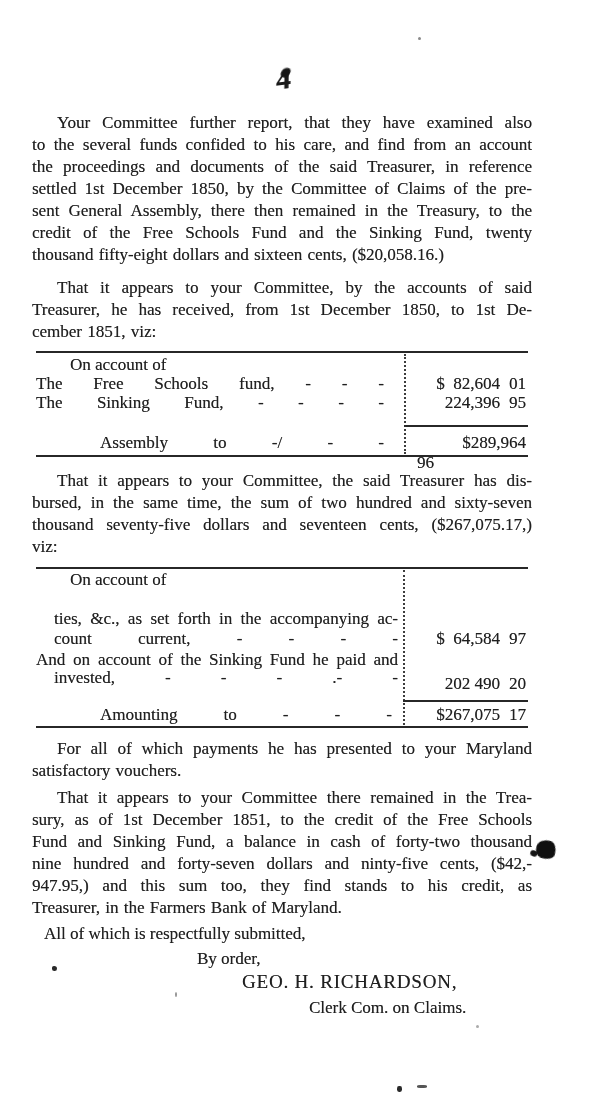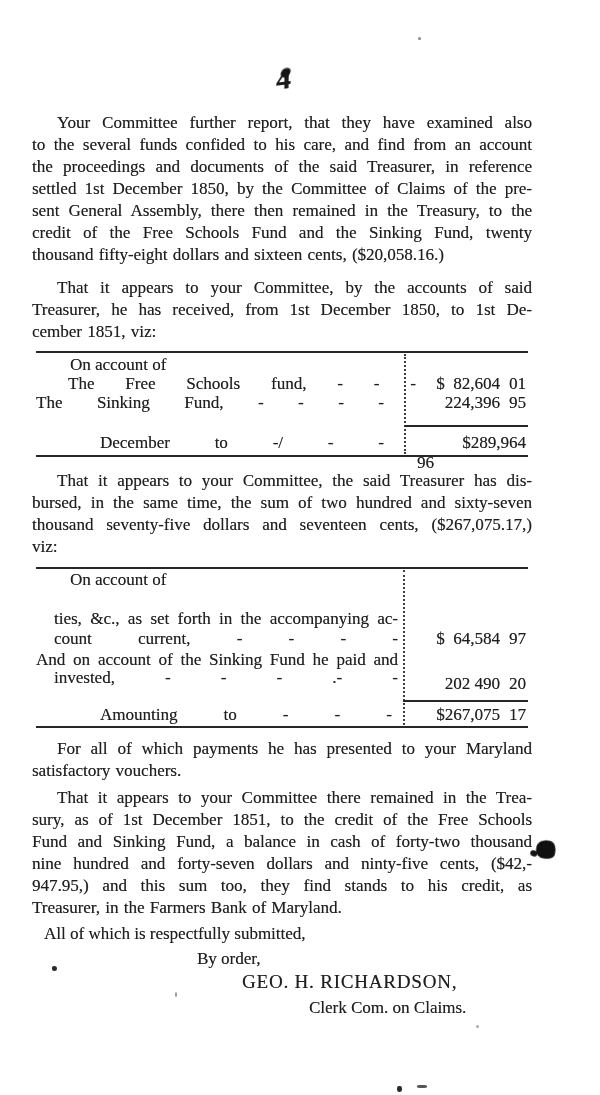--- a/index.html
+++ b/index.html
@@ -67,32 +67,32 @@
   <div class="para" style="top:277px;">
     <div class="ln first">That it appears to your Committee, by the accounts of said</div>
     <div class="ln">Treasurer, he has received, from 1st December 1850, to 1st De-</div>
     <div class="ln last">cember 1851, viz:</div>
   </div>
 
   <div class="acct" style="top:351px;height:106px;">
     <div class="rule" style="top:0;"></div>
     <div class="vrule"></div>
     <div class="thead" style="top:4px;">On account of</div>
-    <div class="tln" style="top:23px;width:348px;margin-left:32px;">The Free Schools fund, - - -</div>
+    <div class="tln" style="top:23px;width:348px;">The Free Schools fund, - - -</div>
     <div class="amt" style="top:23px;">
       <span class="dollars">$  82,604</span>
       <span class="cents">01</span>
     </div>
     <div class="tln" style="top:42px;width:348px;">The Sinking Fund, - - - -</div>
     <div class="amt" style="top:42px;">
       <span class="dollars">224,396</span>
       <span class="cents">95</span>
     </div>
     <div class="rule sub" style="top:74px;"></div>
-    <div class="tln" style="top:82px;width:348px;padding-left:64px;box-sizing:border-box;">December to -/ - -</div>
+    <div class="tln" style="top:82px;width:348px;padding-left:64px;box-sizing:border-box;">Assembly to -/ - -</div>
     <div class="amt" style="top:82px;flex-direction:column;">
       <span class="dollars">$289,964</span>
       <span class="cents">96</span>
     </div>
     <div class="rule" style="bottom:0;"></div>
   </div>
 
   <div class="para" style="top:470px;">
     <div class="ln first">That it appears to your Committee, the said Treasurer has dis-</div>
     <div class="ln">bursed, in the same time, the sum of two hundred and sixty-seven</div>

